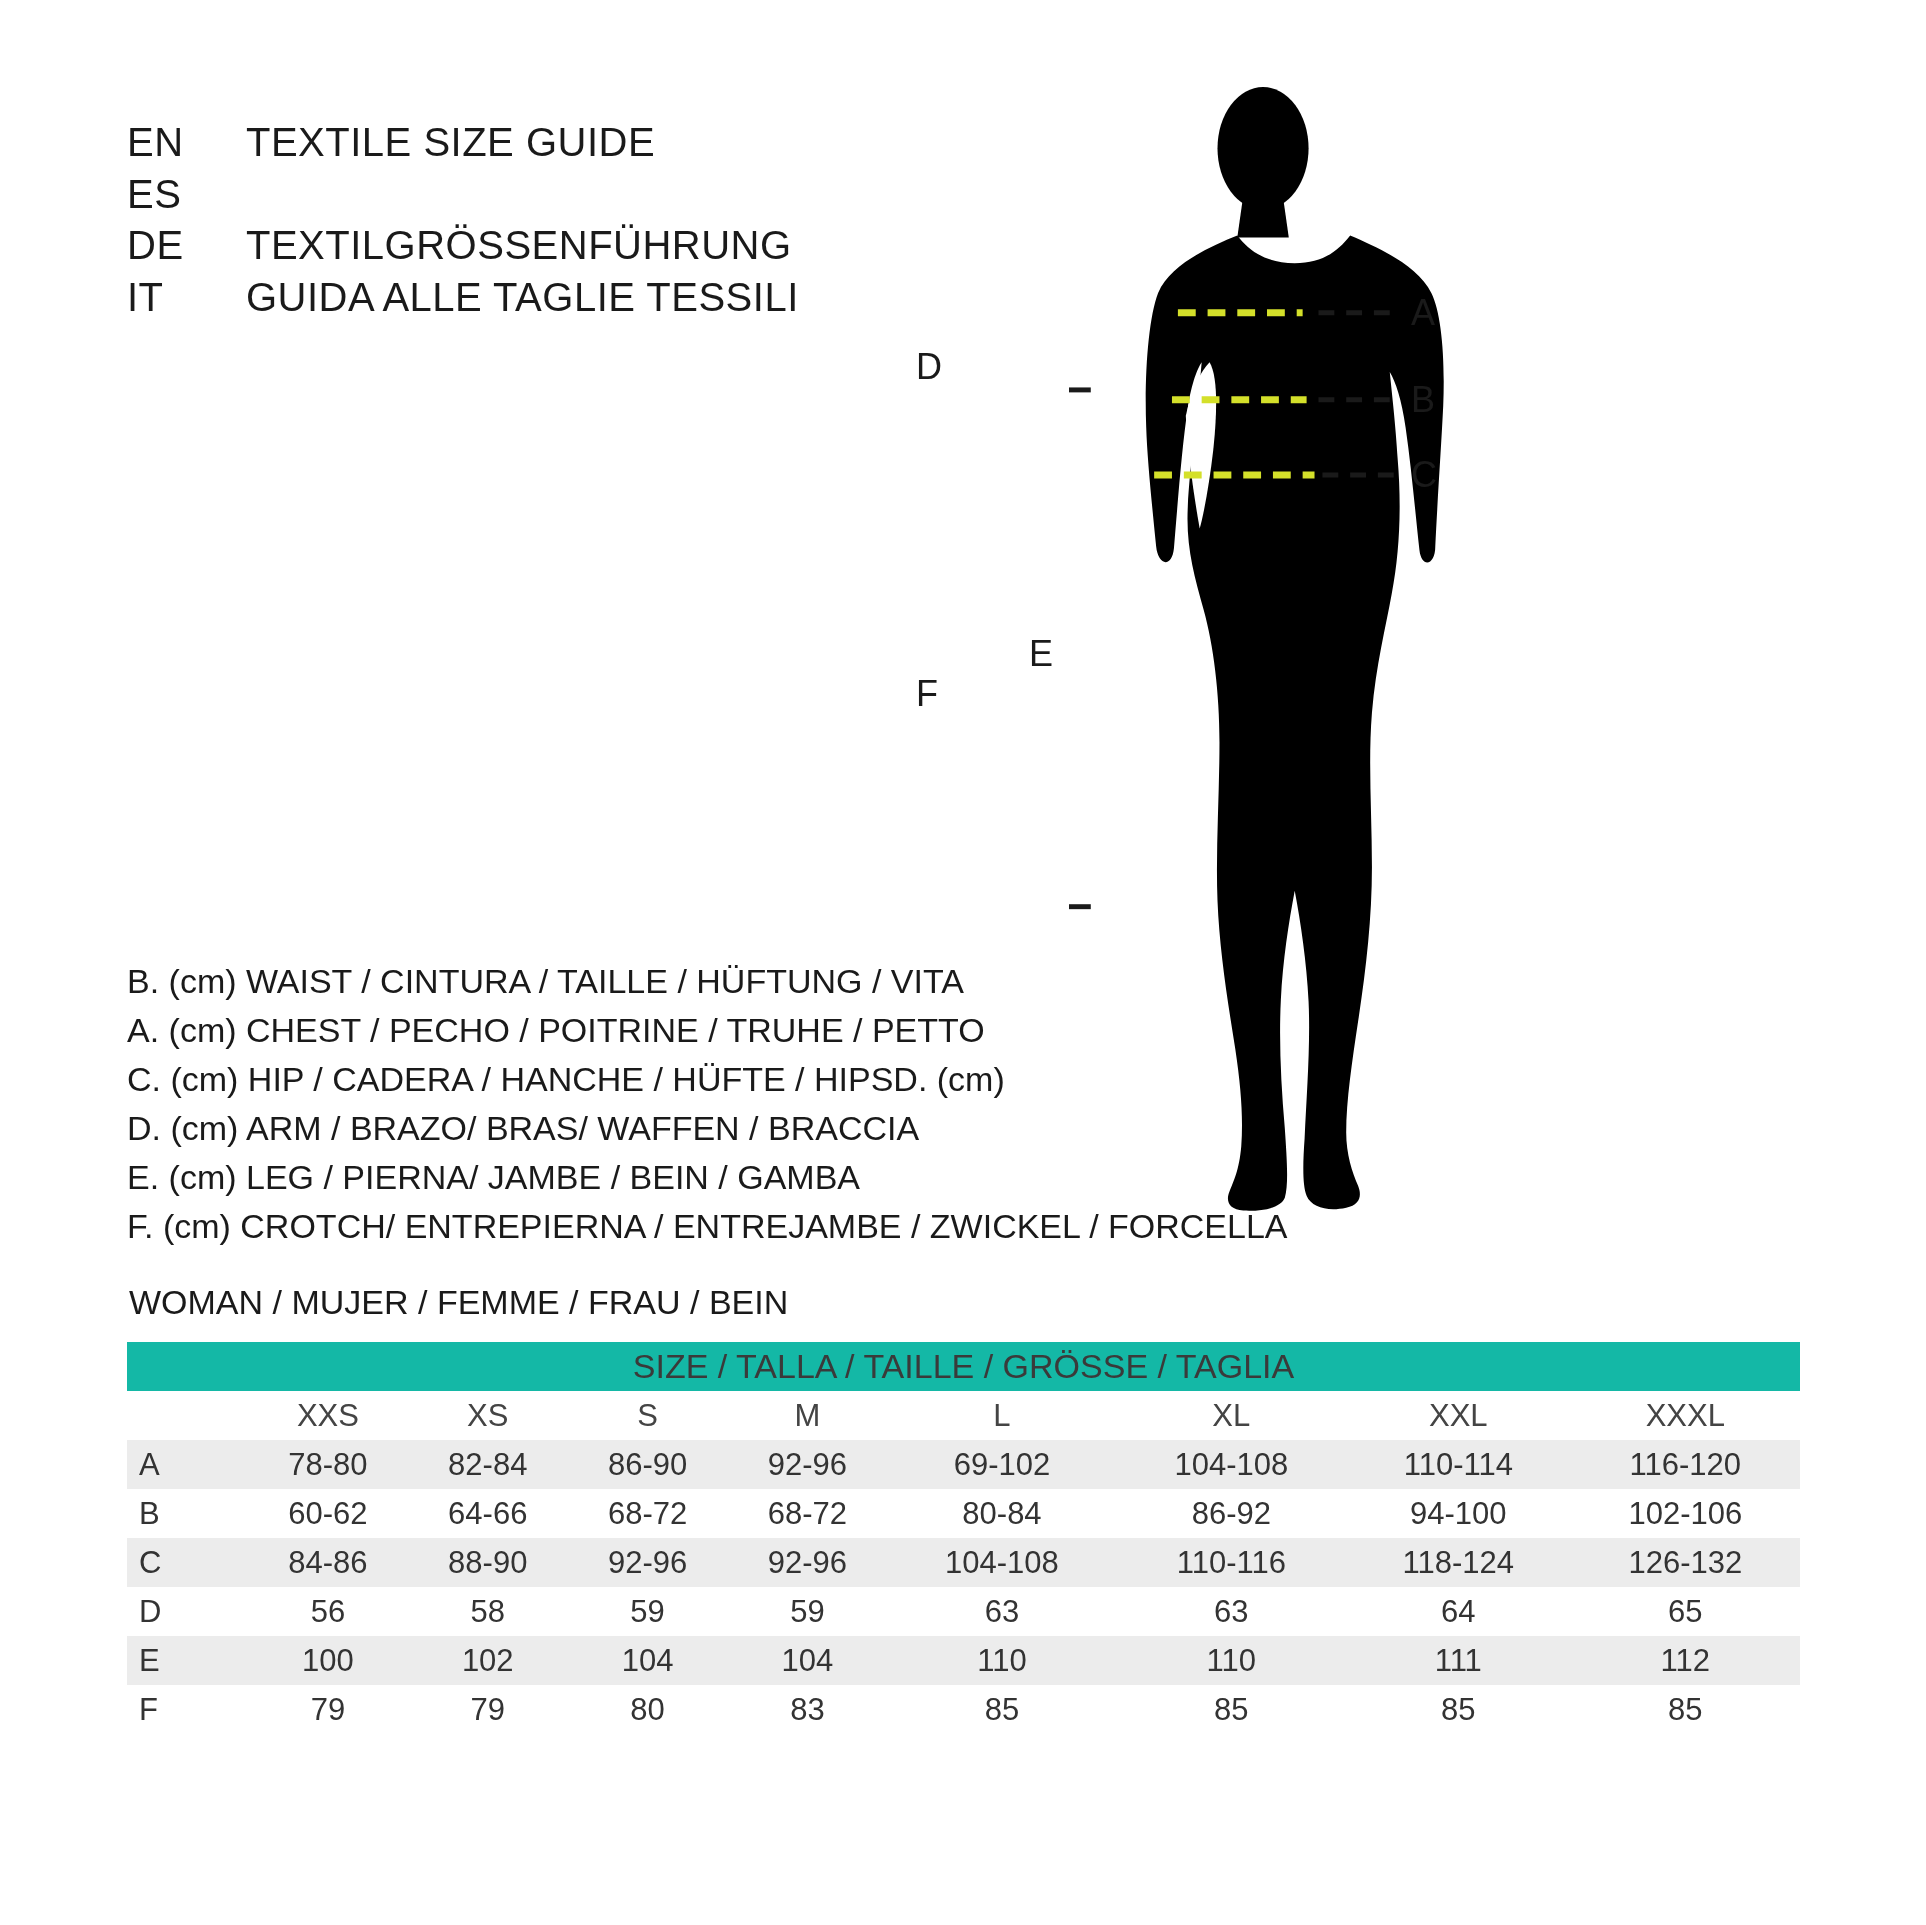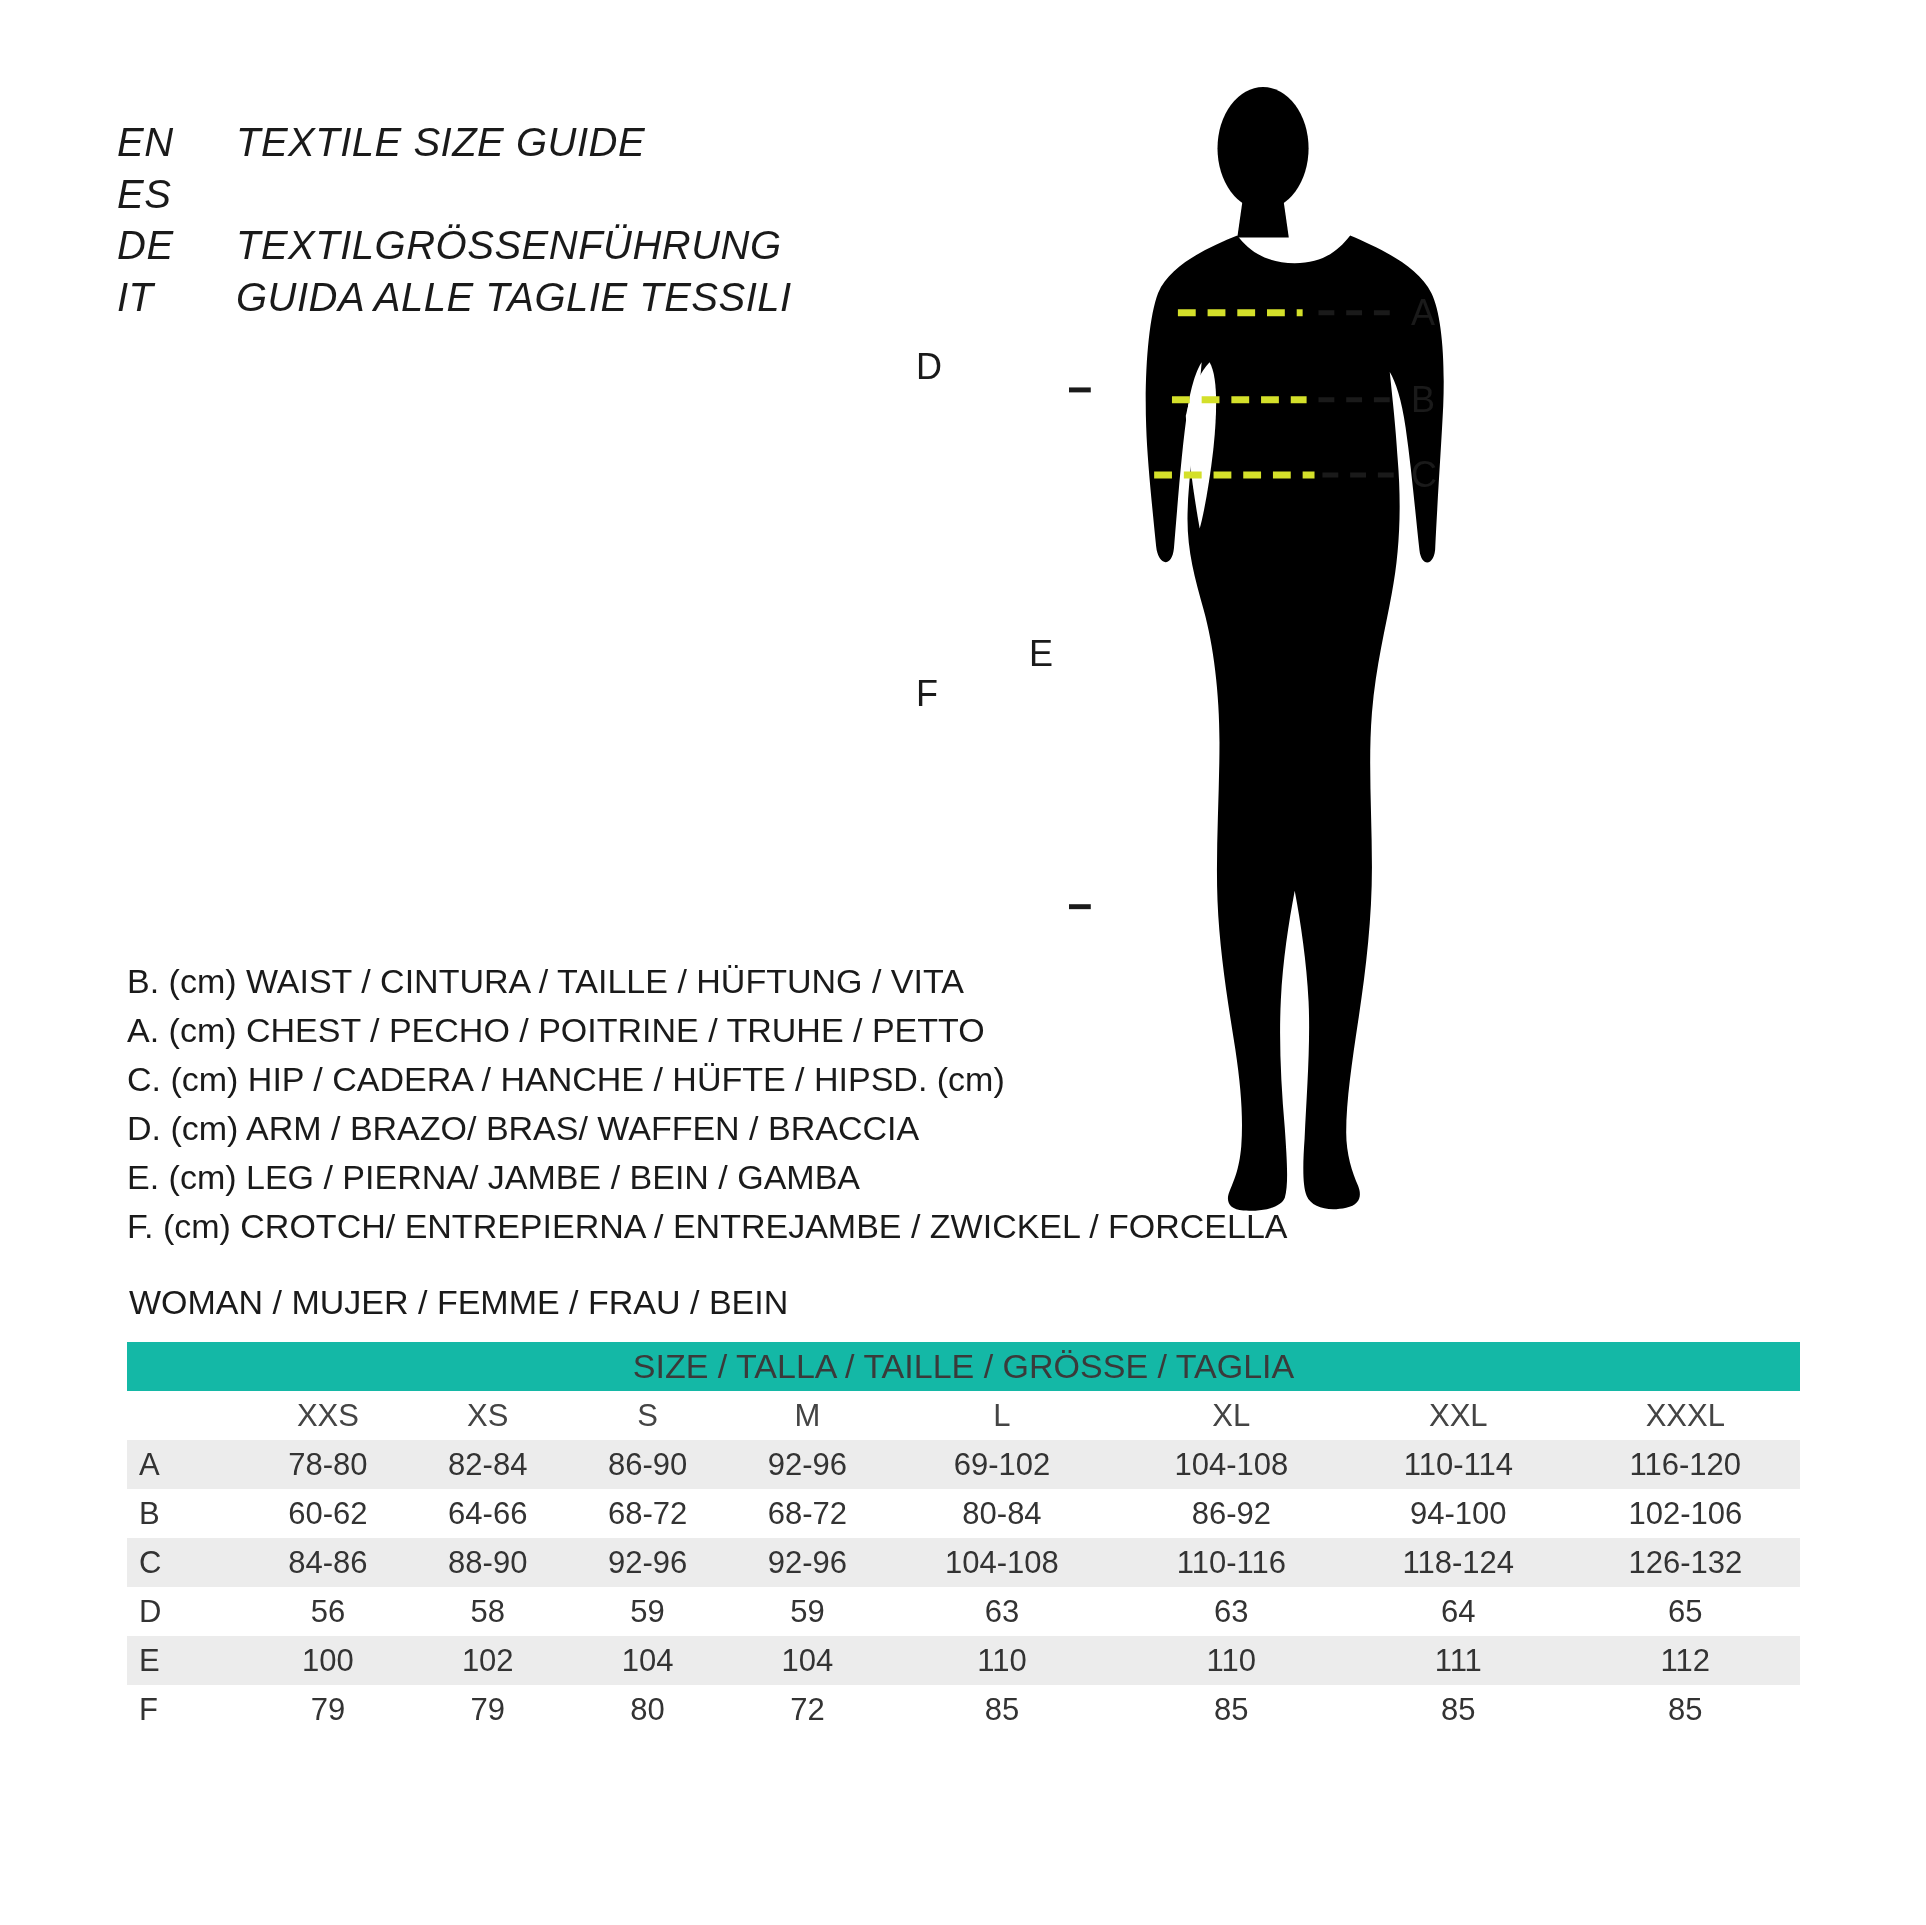--- a/index.html
+++ b/index.html
@@ -12,24 +12,23 @@
     height: 1926px;
     font-family: "Liberation Sans", sans-serif;
     color: #1a1a1a;
     position: relative;
     overflow: hidden;
   }
 
   
   #title-block {
     position: absolute;
-    left: 117px;
+    left: 127px;
     top: 117px;
     width: 812px;
-    font-style: italic;
   }
   .title-row {
     display: flex;
     align-items: baseline;
     font-size: 40px;
     letter-spacing: 0.5px;
     line-height: 1.29;
     color: #1a1a1a;
   }
   .title-lang {
@@ -224,21 +223,21 @@
       <td>110</td>
       <td>110</td>
       <td>111</td>
       <td>112</td>
     </tr>
     <tr class="plain">
       <td class="rowlabel">F</td>
       <td>79</td>
       <td>79</td>
       <td>80</td>
-      <td>72</td>
+      <td>83</td>
       <td>85</td>
       <td>85</td>
       <td>85</td>
       <td>85</td>
     </tr>
   </tbody>
 </table>
 
 <div id="figure-area">
 

